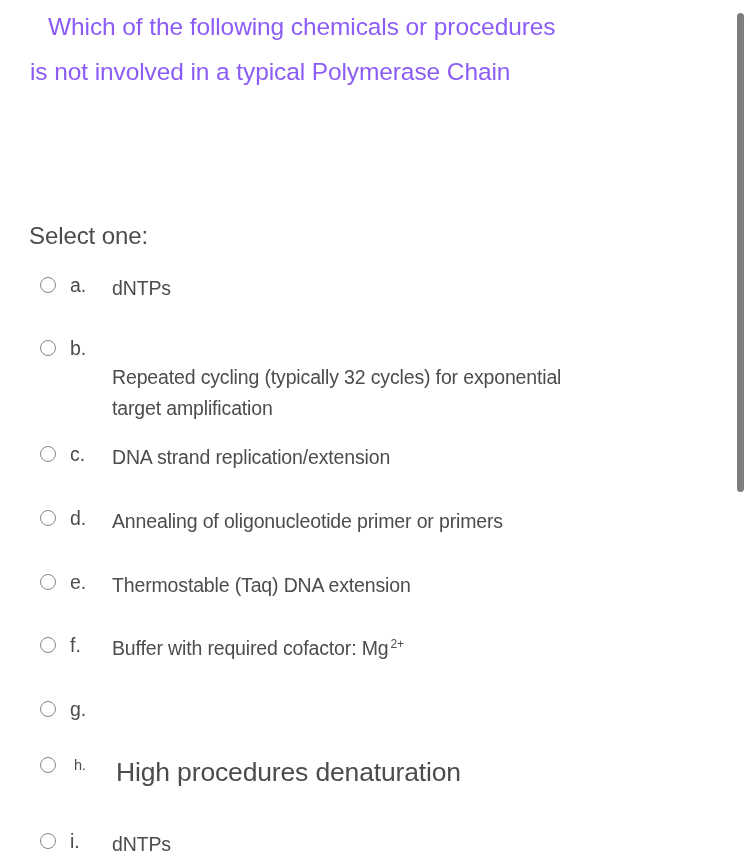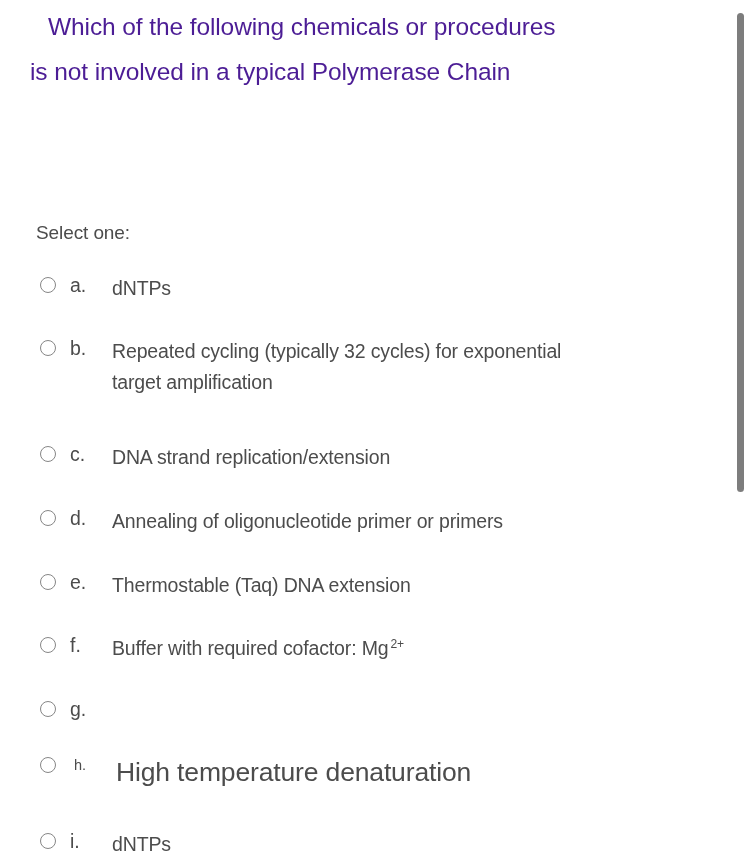--- a/index.html
+++ b/index.html
@@ -25,45 +25,44 @@
 
   
   .question-stem {
     position: absolute;
     left: 30px;
     top: 4px;
     width: 690px;
     font-family: "Liberation Sans", sans-serif;
     font-size: 24.5px;
     line-height: 45px;
-    color: #4c1d95;
+    color: #8b5cf6;
     letter-spacing: -0.1px;
   }
   .question-stem .first-indent {
     display: inline-block;
     width: 18px;
   }
 
   
   .answers-block {
     position: absolute;
     left: 0;
     top: 0;
     width: 750px;
   }
 
   .select-one {
     position: absolute;
     left: 29px;
     top: 222px;
     font-family: "Liberation Sans", sans-serif;
-    font-size: 19px;
+    font-size: 24px;
     color: #4c4c4c;
     letter-spacing: -0.1px;
-    margin-left: 7px;
   }
 
   .option-row {
     position: absolute;
     left: 40px;
     width: 700px;
     display: flex;
     align-items: flex-start;
   }
 
@@ -155,21 +154,21 @@
 
     <div class="option-row" style="top:273px;">
       <span class="radio"></span>
       <span class="opt-letter">a.</span>
       <span class="opt-text">dNTPs</span>
     </div>
 
     <div class="option-row" style="top:336px;">
       <span class="radio"></span>
       <span class="opt-letter">b.</span>
-      <span class="opt-text" style="max-width:475px;">Repeated cycling (typically 32 cycles) for exponential target amplification</span>
+      <span class="opt-text" style="max-width:475px;margin-top:26px;">Repeated cycling (typically 32 cycles) for exponential target amplification</span>
     </div>
 
     <div class="option-row" style="top:442px;">
       <span class="radio"></span>
       <span class="opt-letter">c.</span>
       <span class="opt-text">DNA strand replication/extension</span>
     </div>
 
     <div class="option-row" style="top:506px;">
       <span class="radio"></span>
@@ -190,21 +189,21 @@
     </div>
 
     <div class="option-row" style="top:697px;">
       <span class="radio"></span>
       <span class="opt-letter">g.</span>
     </div>
 
     <div class="option-row large" style="top:755px;">
       <span class="radio"></span>
       <span class="opt-letter">h.</span>
-      <span class="opt-text">High temperature denaturation</span>
+      <span class="opt-text">High procedures denaturation</span>
     </div>
 
     <div class="option-row" style="top:829px;">
       <span class="radio"></span>
       <span class="opt-letter">i.</span>
       <span class="opt-text">dNTPs</span>
     </div>
 
   </div>
 

